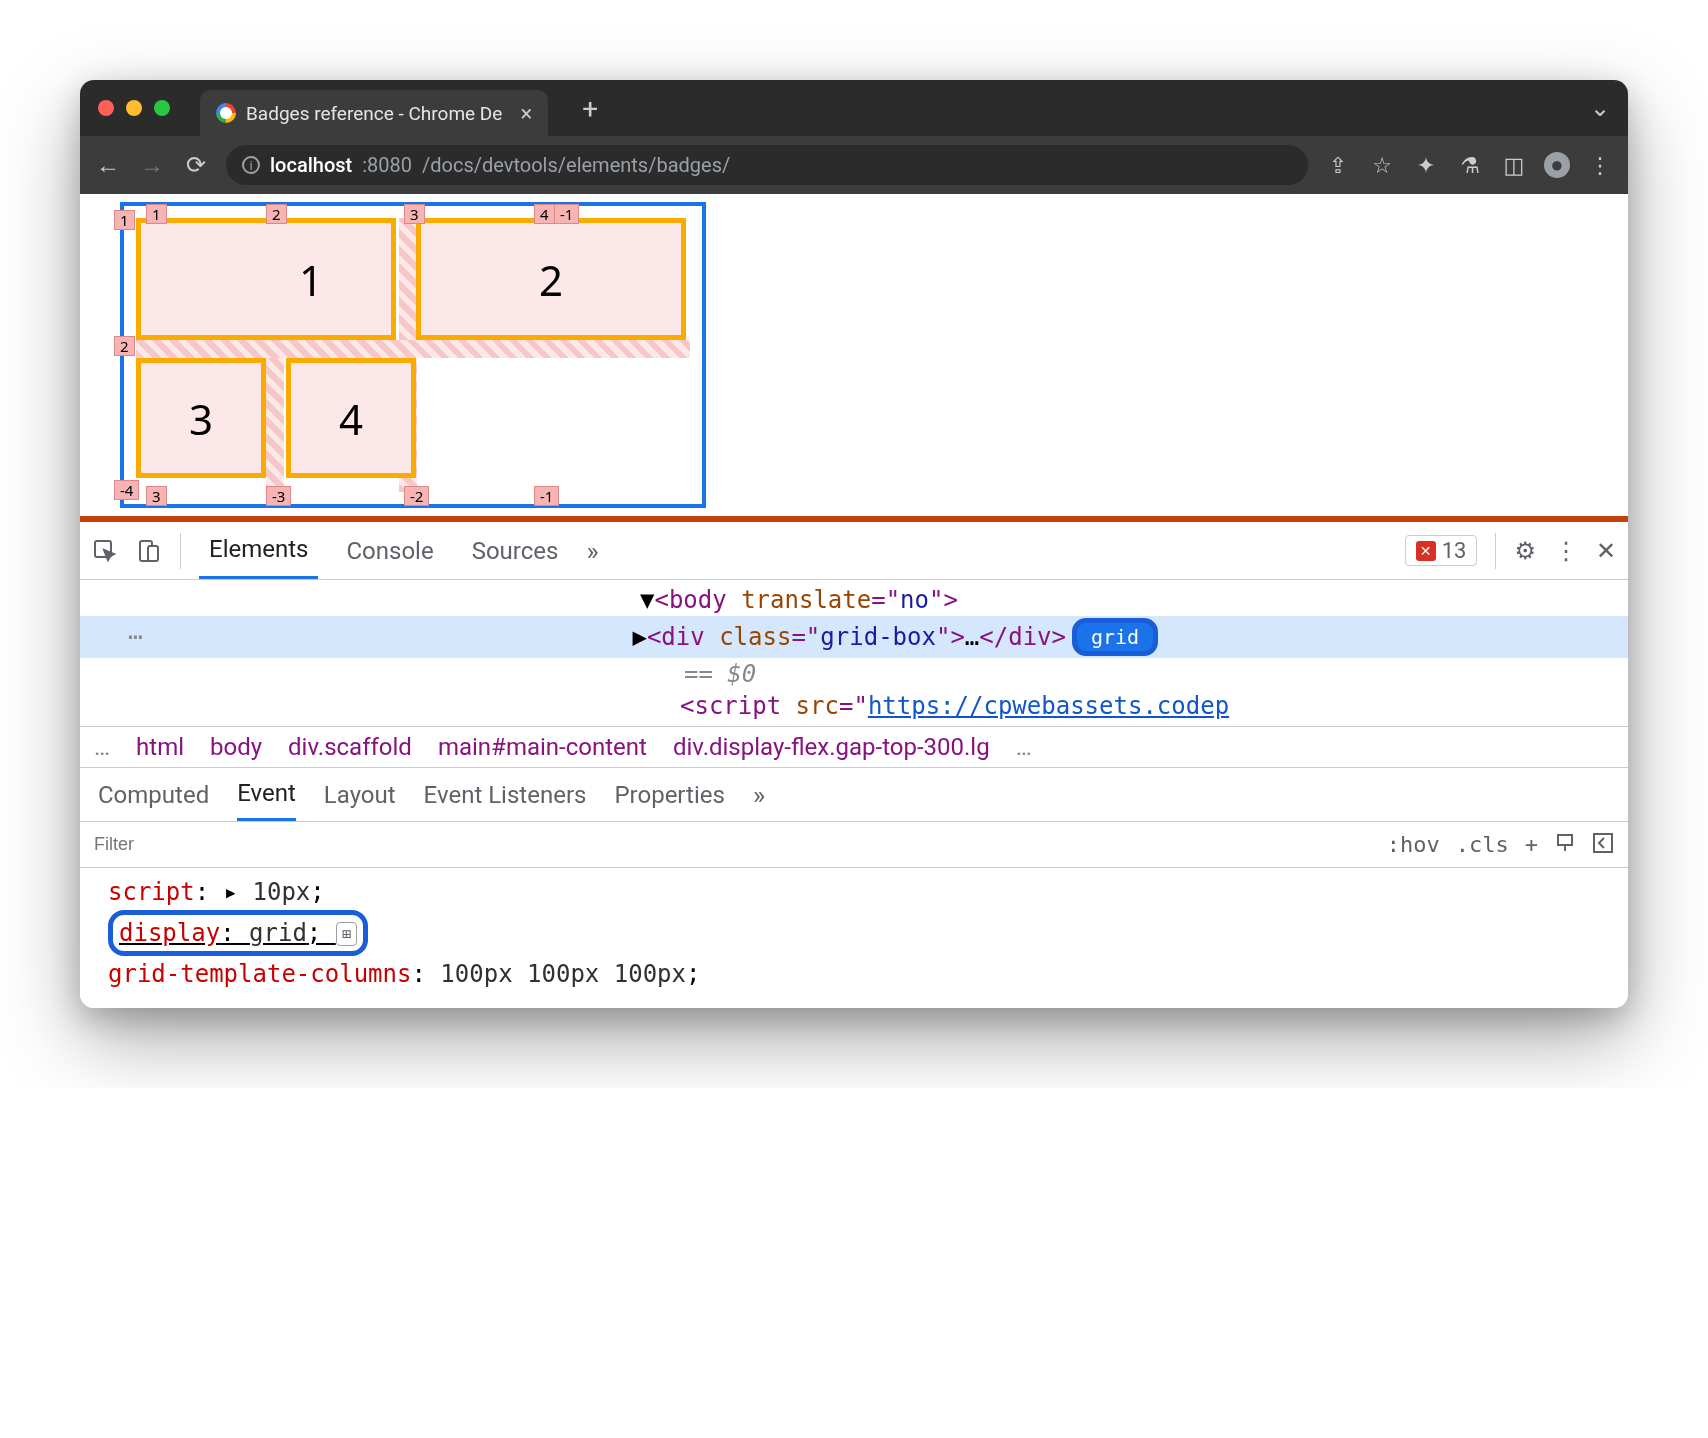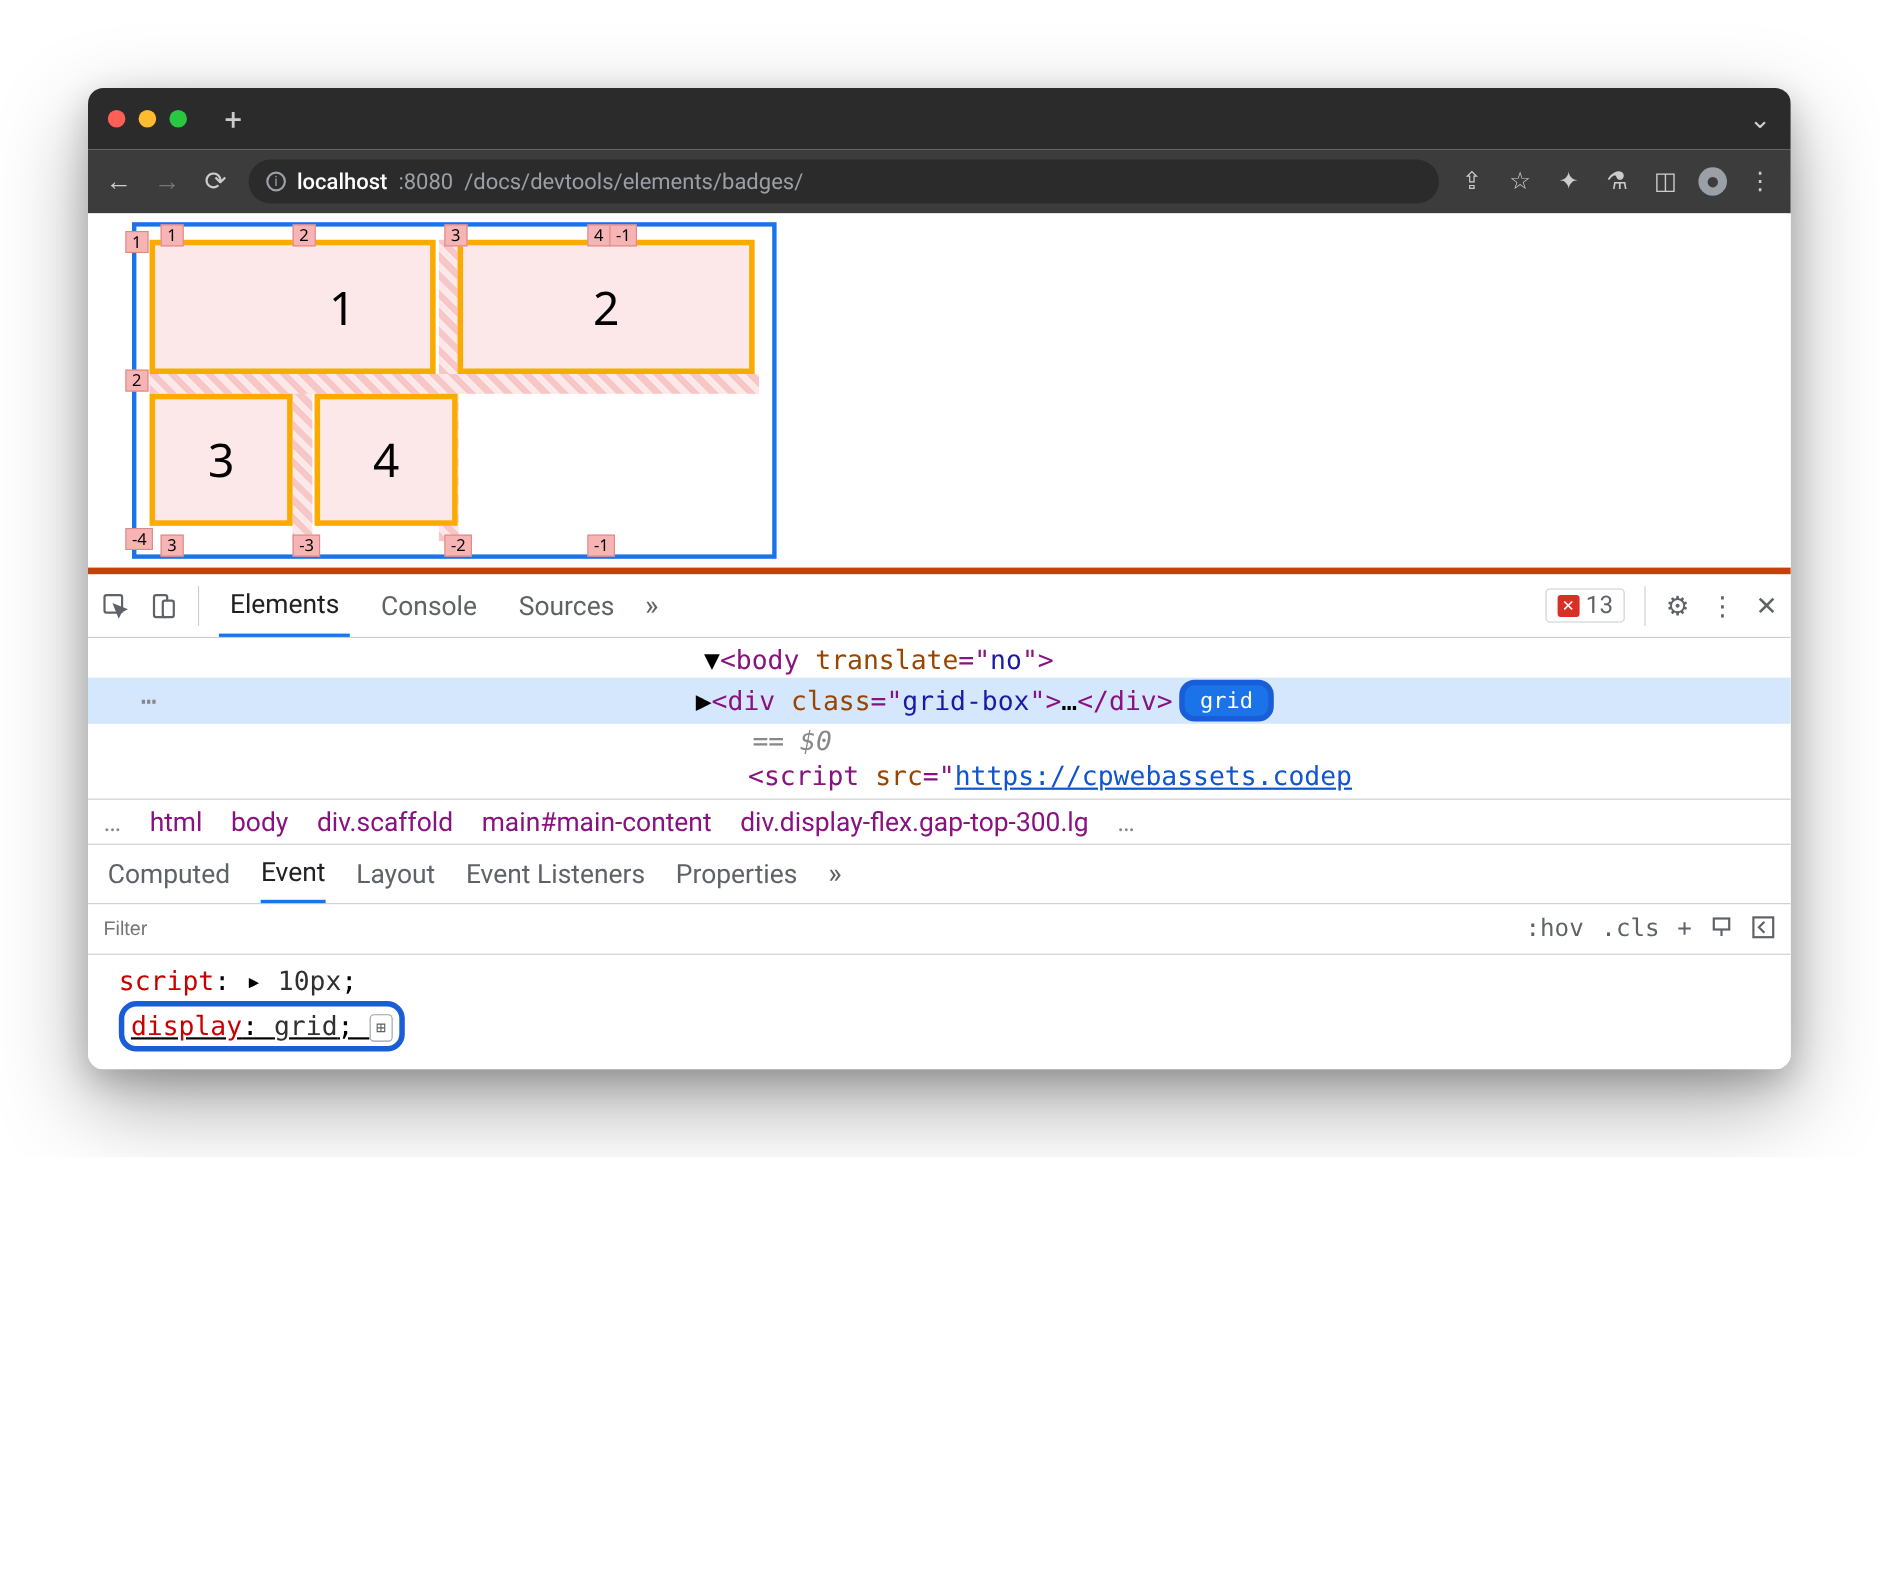--- a/index.html
+++ b/index.html
@@ -89,20 +89,25 @@
 <body>
 
 <div class="window-shadow">
 <div class="browser-window">
 
   <div class="titlebar">
     <div class="traffic">
       <div class="dot red"></div>
       <div class="dot yellow"></div>
       <div class="dot green"></div>
+    </div>
+    <div class="tab">
+      <div class="favicon"></div>
+      <span class="tab-title">Badges reference - Chrome De</span>
+      <span class="close-x">×</span>
     </div>
     <span class="plus">+</span>
     <span class="chev">⌄</span>
   </div>
 
   <div class="addrbar">
     <span class="nav-icn">←</span>
     <span class="nav-icn" style="opacity:.4">→</span>
     <span class="nav-icn">⟳</span>
     <div class="urlbox">
@@ -224,18 +229,19 @@
           <svg class="icon" style="width:22px;height:22px">
                 <rect x="2" y="2" width="18" height="18"></rect>
                 <path d="M12 6 l-5 5 5 5"></path>
               </svg>
         </div>
       </div>
 
       <div class="css-block">
         <div><span class="prop">script</span>: ▸ <span class="val">10px</span>;</div>
         <div><span class="highlight-ring"><span class="prop">display</span>: <span class="val">grid</span>; <span class="css-icon">⊞</span></span></div>
+        <div><span class="prop">grid-template-columns</span>: <span class="val">100px 100px 100px</span>;</div>
       </div>
     </div>
   </div>
 
 </div>
 </div>
 
 </body></html>

